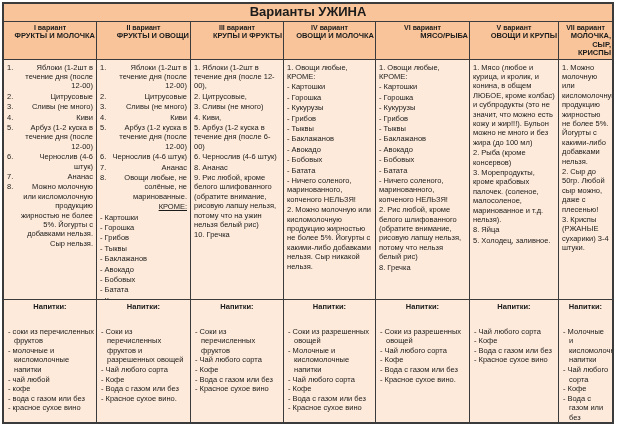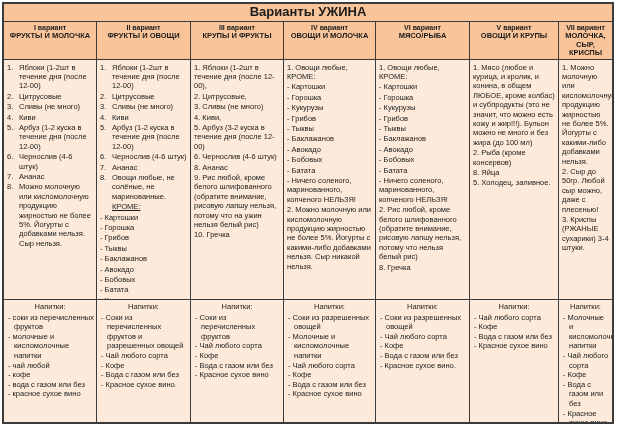--- a/index.html
+++ b/index.html
@@ -25,39 +25,39 @@
   .brow{flex:1;min-height:0;}
   .drow{flex:none;height:122px;}
   .hcell{
     background:var(--hdrbg,#f9c499);
     border-right:1px solid var(--border,#3b3b3b);
     border-bottom:1px solid var(--border,#3b3b3b);
     text-align:center;font-weight:bold;padding:2px 1px 1px 1px;
   }
   .hcell:last-child,.bcell:last-child,.dcell:last-child{border-right:none;}
   .variant{font-size:7px;line-height:8px;}
-  .category{font-size:7.5px;line-height:8.5px;}
+  .category{font-size:7.5px;line-height:8.5px;text-align:right;}
   .bcell{
     border-right:1px solid var(--border,#3b3b3b);
     border-bottom:1px solid var(--border,#3b3b3b);
     padding:3px 2px 2px 2px;overflow:hidden;
     font-size:7.5px;line-height:9.4px;
   }
   .dcell{
     border-right:1px solid var(--border,#3b3b3b);
     padding:2px 2px;overflow:hidden;font-size:7.5px;line-height:9.6px;
   }
   .item{margin-bottom:1px;}
   .hang{display:flex;}
   .hang .num{flex:none;width:12px;padding-left:1px;}
-  .hang .txt{flex:1;padding-right:1px;}
+  .hang .txt{flex:1;padding-right:1px;text-align:right;}
   .flat{padding:0 1px;}
   .b{font-weight:normal;}
   .u{text-decoration:underline;}
-  .dhead{text-align:center;font-weight:normal;margin-bottom:1px;}
+  .dhead{text-align:center;font-weight:bold;margin-bottom:15px;}
   .drink{padding-left:8px;text-indent:-6px;}
 </style>
 </head>
 <body>
 
 <div class="page" style="--hdrbg: #f9c499; --bodybg: #fdeada; --border: #3b3b3b;">
   <div class="table">
     <div class="title-row">Варианты УЖИНА</div>
     <div class="hrow">
         <div class="hcell">
@@ -169,21 +169,21 @@
           <div class="item flat">- Авокадо</div>
           <div class="item flat">- Бобовых</div>
           <div class="item flat">- Батата</div>
           <div class="item flat">- Кукурузы</div>
         </div>
         <div class="bcell">
           <div class="item flat">1. Яблоки (1-2шт в течение дня (после 12-00),</div>
           <div class="item flat">2. Цитрусовые,</div>
           <div class="item flat">3. Сливы (не много)</div>
           <div class="item flat">4. Киви,</div>
-          <div class="item flat">5. Арбуз (3-2 куска в течение дня (после 12-00)</div>
+          <div class="item flat">5. Арбуз (1-2 куска в течение дня (после 6-00)</div>
           <div class="item flat">6. Чернослив (4-6 штук)</div>
           <div class="item flat">8. Ананас</div>
           <div class="item flat">9. Рис любой, кроме белого шлифованного (обратите внимание, рисовую лапшу нельзя, потому что на ужин нельзя белый рис)</div>
           <div class="item flat">10. Гречка</div>
         </div>
         <div class="bcell">
           <div class="item flat">1. Овощи любые, КРОМЕ:</div>
           <div class="item flat">- Картошки</div>
           <div class="item flat">- Горошка</div>
           <div class="item flat">- Кукурузы</div>
@@ -207,20 +207,21 @@
           <div class="item flat">- Авокадо</div>
           <div class="item flat">- Бобовых</div>
           <div class="item flat">- Батата</div>
           <div class="item flat">- Ничего соленого, маринованного, копченого НЕЛЬЗЯ!</div>
           <div class="item flat">2. Рис любой, кроме белого шлифованного (обратите внимание, рисовую лапшу нельзя, потому что нельзя белый рис)</div>
           <div class="item flat">8. Гречка</div>
         </div>
         <div class="bcell">
           <div class="item flat">1. Мясо (любое и курица, и кролик, и конина, в общем ЛЮБОЕ, кроме колбас) и субпродукты (это не значит, что можно есть кожу и жир!!!). Бульон можно не много и без жира (до 100 мл)</div>
           <div class="item flat">2. Рыба (кроме консервов)</div>
+          <div class="item flat">3. Морепродукты, кроме крабовых палочек. (соленое, малосоленое, маринованное и т.д. нельзя).</div>
           <div class="item flat">8. Яйца</div>
           <div class="item flat">5. Холодец, заливное.</div>
         </div>
         <div class="bcell">
           <div class="item flat">1. Можно молочную или кисломолочную продукцию жирностью не более 5%. Йогурты с какими-либо добавками нельзя.</div>
           <div class="item flat">2. Сыр до 50гр. Любой сыр можно, даже с плесенью!</div>
           <div class="item flat">3. Криспы (РЖАНЫЕ сухарики) 3-4 штуки.</div>
         </div>
       </div>
     <div class="drow">

